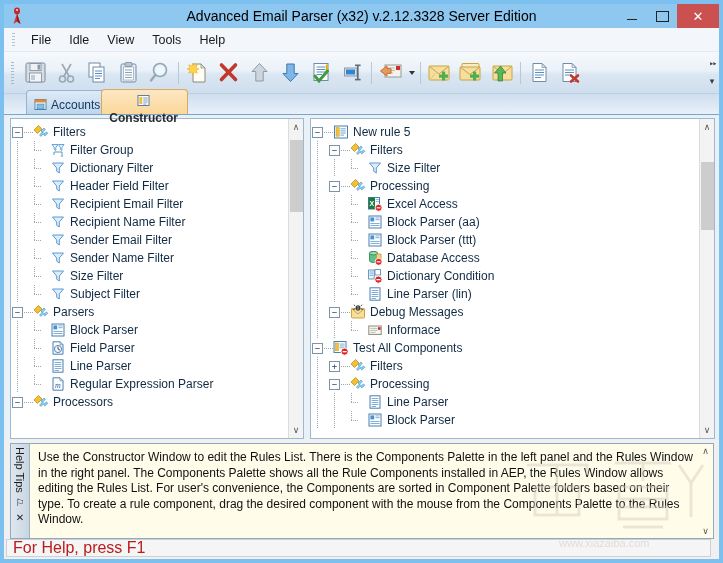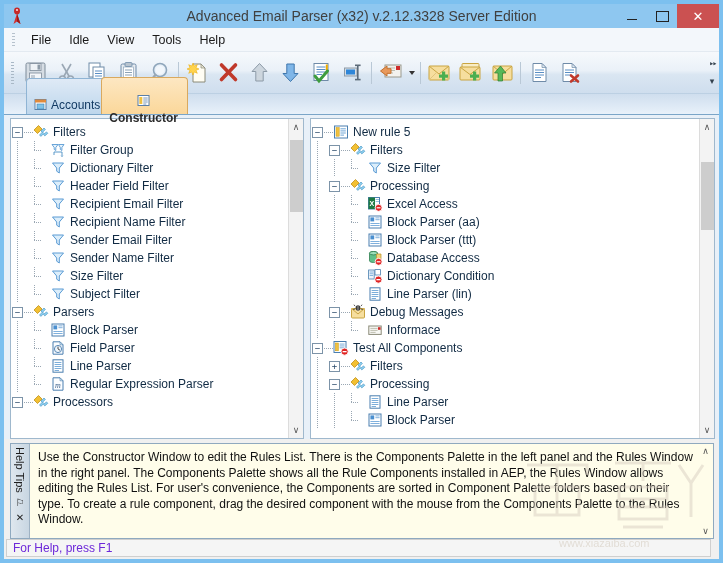--- a/index.html
+++ b/index.html
@@ -19,21 +19,21 @@
   .titlebar{
     height:24px;flex:0 0 24px;background:#8ec7f0;
     display:flex;align-items:center;position:relative;
   }
   .app-icon{
     width:22px;height:22px;margin-left:2px;position:relative;flex:0 0 22px;
   }
   .app-icon svg{display:block;}
   .title-text{
     position:absolute;left:0;right:0;text-align:center;
-    font-size:14px;color:#404040;
+    font-size:14px;color:#000000;
     line-height:24px;pointer-events:none;
   }
   .win-btns{margin-left:auto;display:flex;height:24px;z-index:2;}
   .win-btn{
     width:30px;height:24px;display:flex;align-items:center;justify-content:center;
     font-size:12px;color:#222;background:transparent;
   }
   .win-btn.close{background:#cb5151;color:#fff;width:42px;font-size:13px;}
   .mini-glyph{display:block;width:10px;height:1px;background:#222;margin-top:6px;}
   .max-glyph{display:block;width:11px;height:9px;border:1.5px solid #222;}
@@ -80,21 +80,21 @@
   }
   
   .tabstrip{
     flex:0 0 20px;height:20px;position:relative;
     background:linear-gradient(to bottom,#cfdeee 0%,#e8f1fa 100%);
     display:flex;align-items:flex-end;padding-left:22px;
     border-bottom:1px solid #7aa5c8;
   }
   .tab{
     height:19px;display:flex;align-items:center;gap:4px;
-    padding:16px 9px 0 7px;font-size:12px;
+    padding:4px 9px 0 7px;font-size:12px;
     border:1px solid #8fb4d4;border-bottom:none;
     border-radius:4px 4px 0 0;position:relative;
   }
   .tab.inactive{
     background:linear-gradient(to bottom,#dfeaf6,#bdd6ec);
     color:#123a63;margin-right:-9px;z-index:1;
   }
   .tab.active{
     background:linear-gradient(to bottom,#fde7c2,#fbd79a);
     color:#2a2a2a;font-weight:bold;z-index:3;height:20px;
@@ -194,21 +194,21 @@
     padding:2px 0;box-sizing:border-box;font-size:9px;color:#555;
   }
   
   .statusbar{
     flex:0 0 20px;height:20px;display:flex;align-items:center;
     background:#f0f0f0;padding:0 2px 2px 2px;box-sizing:border-box;
   }
   .status-main{
     flex:1 1 auto;height:18px;display:flex;align-items:center;
     border:1px solid #cfcfcf;background:#f5f5f5;padding-left:6px;
-    font-size:12px;color:#6d28d9;box-sizing:border-box;
+    font-size:16px;color:#b91c1c;box-sizing:border-box;
   }
   .status-grip{flex:0 0 6px;}
   .status-right{
     flex:0 0 108px;height:18px;display:flex;align-items:center;justify-content:flex-end;
     border:1px solid #cfcfcf;border-left:none;background:#f5f5f5;
     padding-right:8px;font-size:12px;color:#111;box-sizing:border-box;
   }
   
   .wm{
     position:absolute;right:4px;bottom:2px;width:200px;height:110px;

